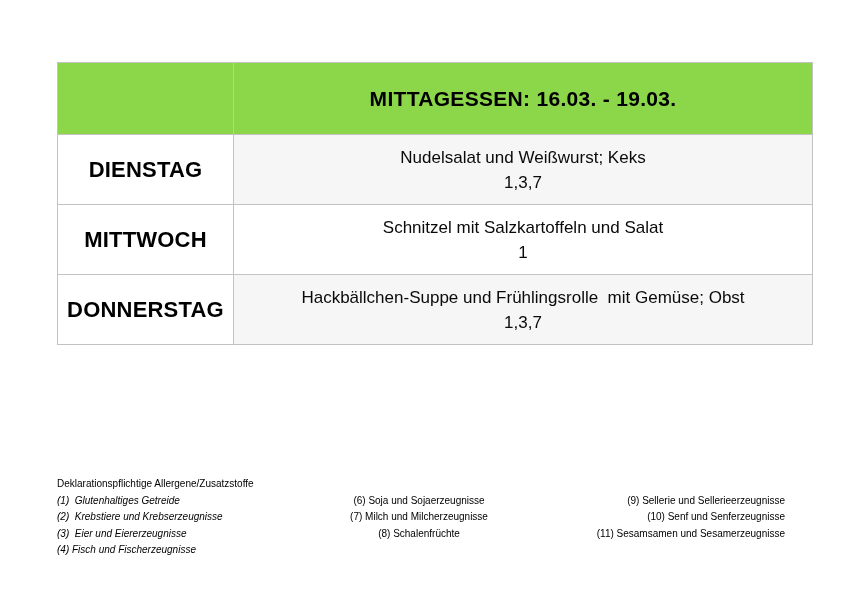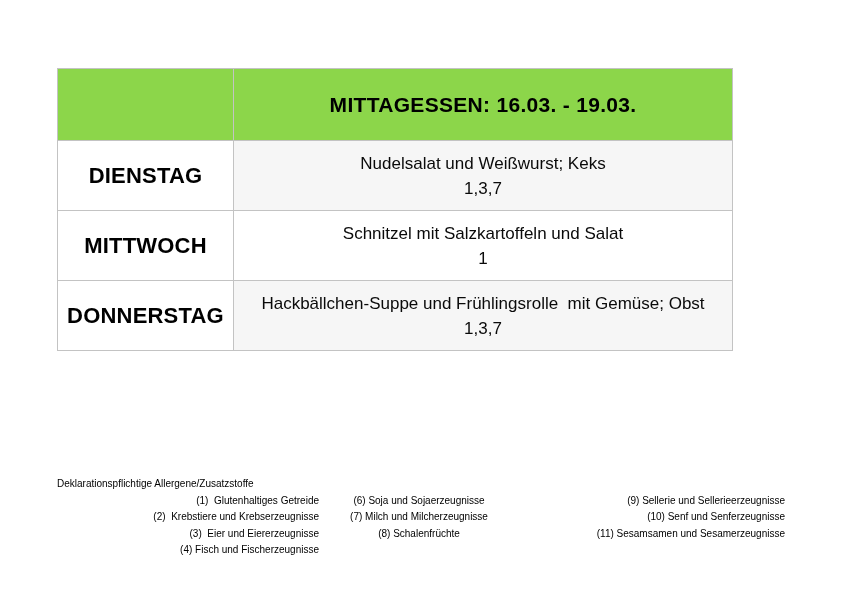--- a/index.html
+++ b/index.html
@@ -11,22 +11,22 @@
     width: 841px;
     height: 595px;
     background: #ffffff;
     overflow: hidden;
   }
 
   
   .menu-table {
     position: absolute;
     left: 57px;
-    top: 68px;
-    width: 676px;
+    top: 62px;
+    width: 756px;
     border-collapse: collapse;
     table-layout: fixed;
   }
   .menu-table th, .menu-table td {
     border: 1px solid #c3c3c3;
     padding: 0;
     vertical-align: middle;
   }
   .header-row th {
     height: 72px;
@@ -66,21 +66,21 @@
     left: 57px;
     top: 476px;
     width: 728px;
     font-size: 10px;
     line-height: 16.5px;
     color: #000000;
   }
   .legend-title { white-space: pre-wrap; }
   .legend-cols { display: flex; width: 100%; }
   .legend-col div { white-space: pre-wrap; }
-  .col-left   { width: 262px; text-align: right; }
+  .col-left   { width: 262px; text-align: left; font-style: italic; }
   .col-center { width: 200px; text-align: center; }
   .col-right  { flex: 1; text-align: right; }
 </style>
 </head>
 <body>
 
 <div class="page">
 
   <table class="menu-table">
     <colgroup>

